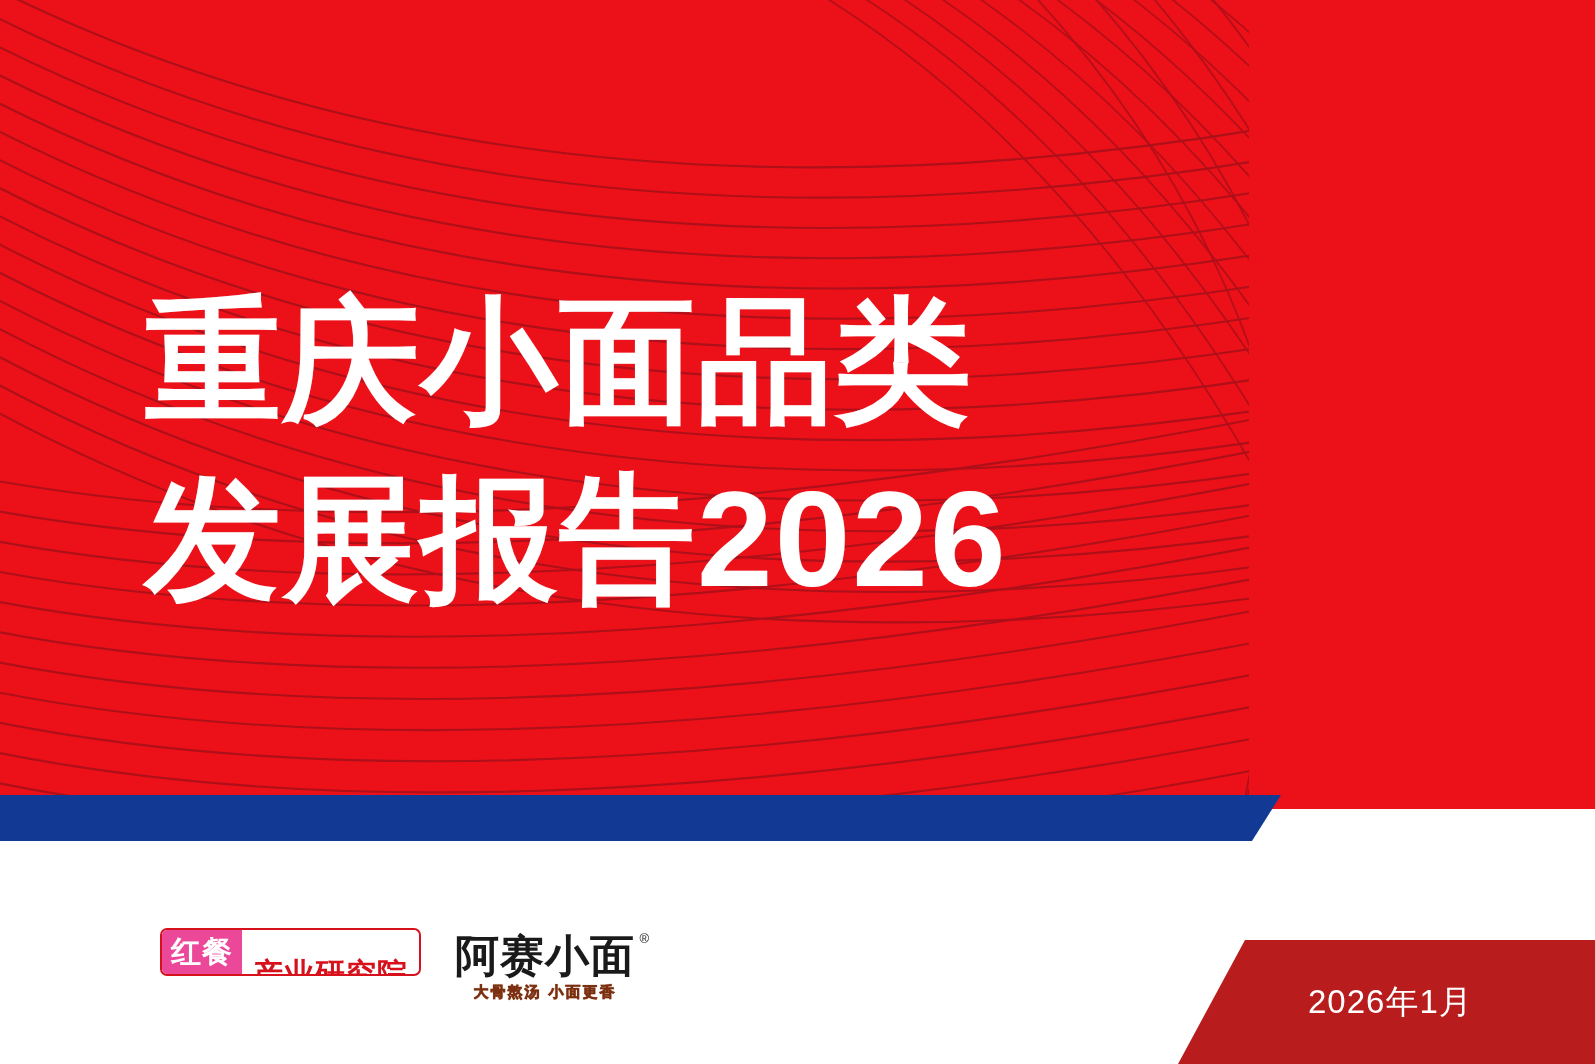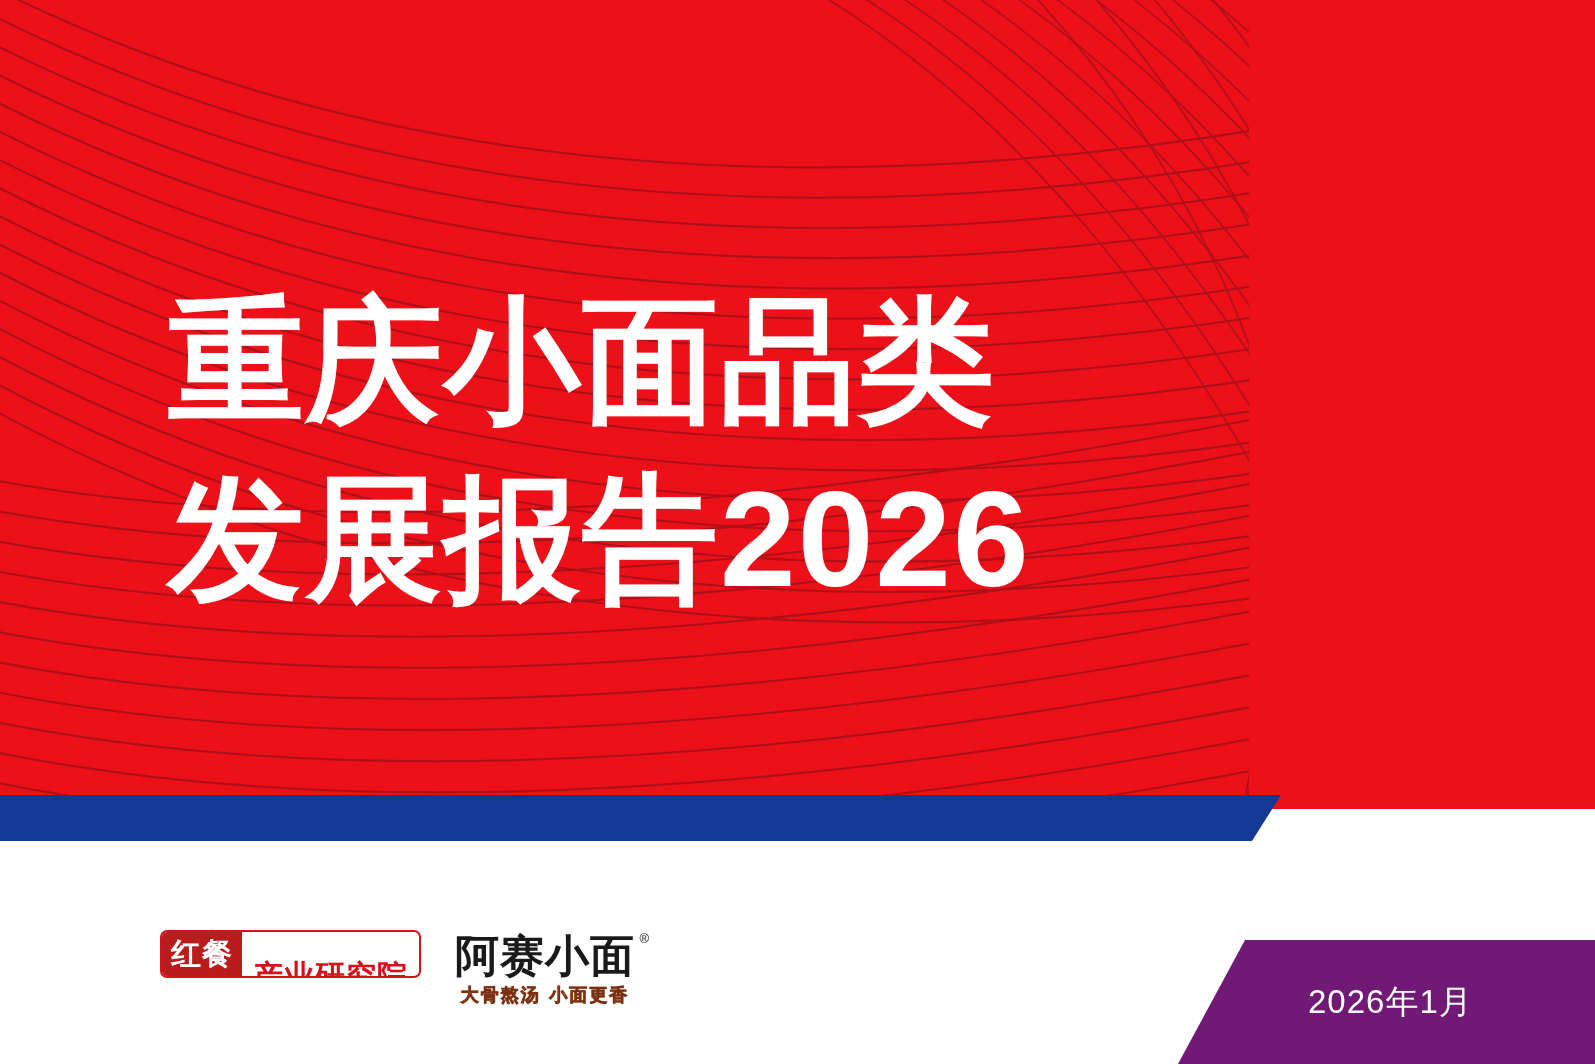--- a/index.html
+++ b/index.html
@@ -31,21 +31,21 @@
   
   .blue-stripe{
     position:absolute;left:0;top:795px;
     width:1300px;height:46px;
     background:#123A94;
     clip-path:polygon(0 0, 1281px 0, 1252px 46px, 0 46px);
   }
 
   
   .title-block{
-    position:absolute;left:168px;top:272px;
+    position:absolute;left:145px;top:272px;
     width:1000px;
     z-index:5;
     user-select:none;
   }
   .title-line{
     color:#ffffff;
     font-size:136px;
     line-height:178px;
     font-weight:700;
     letter-spacing:2px;
@@ -68,21 +68,21 @@
   
   .hongcan-logo{
     display:flex;align-items:stretch;
     height:48px;
     border:2.5px solid #D6111B;
     border-radius:7px;
     overflow:hidden;
     background:#ffffff;
   }
   .hongcan-mark{
-    background:#b91c1c;
+    background:#ec4899;
     color:#ffffff;
     display:flex;align-items:center;justify-content:center;
     padding:0 9px;
     font-size:30px;
     font-weight:700;
     letter-spacing:1px;
     line-height:1;
   }
   .hongcan-name{
     color:#D6111B;
@@ -114,35 +114,35 @@
   }
   .asai-reg{
     position:absolute;right:-15px;top:-2px;
     font-size:13px;
     font-weight:400;
     color:#1a1a1a;
     font-family:"Liberation Sans",sans-serif;
   }
   .asai-tag{
     margin-top:5px;
-    font-size:18px;
+    font-size:15px;
     font-weight:700;
     letter-spacing:2px;
     color:#F4C869;
     -webkit-text-stroke:0.6px #7A2E12;
     text-shadow:0 0 1px #7A2E12;
     white-space:nowrap;
     font-family:"DejaVu Serif","Liberation Serif",serif;
   }
 
   
   .date-badge{
     position:absolute;left:1178px;top:940px;
     width:417px;height:124px;
-    background:#701a75;
+    background:#b91c1c;
     clip-path:polygon(67px 0, 417px 0, 417px 124px, 0 124px);
     z-index:6;
   }
   .date-text{
     position:absolute;left:0;top:0;
     width:417px;height:124px;
     display:flex;align-items:center;
     padding-left:130px;
     color:#ffffff;
     font-size:33px;

